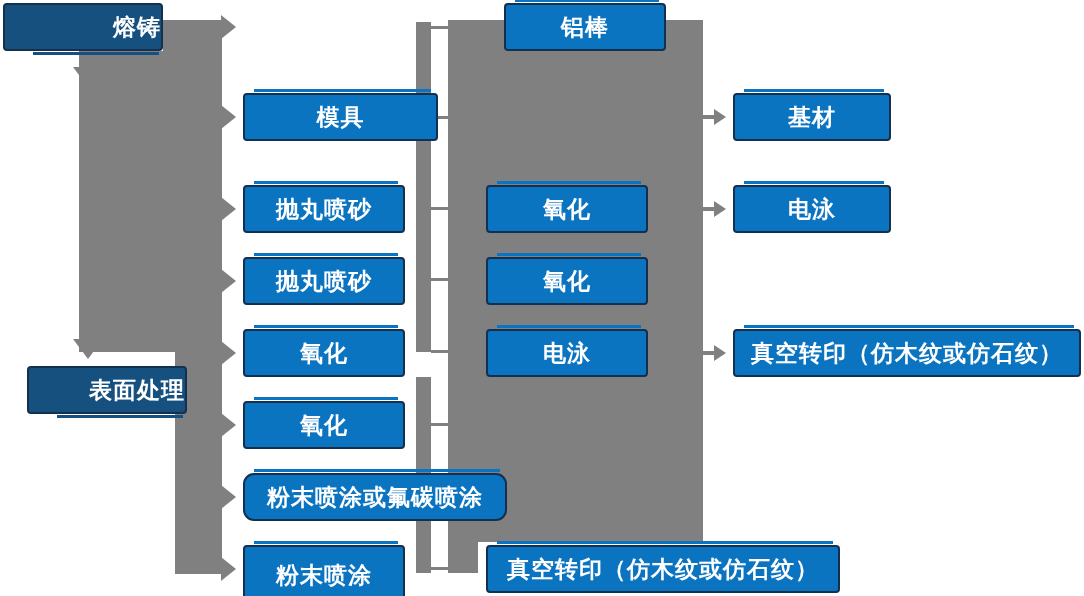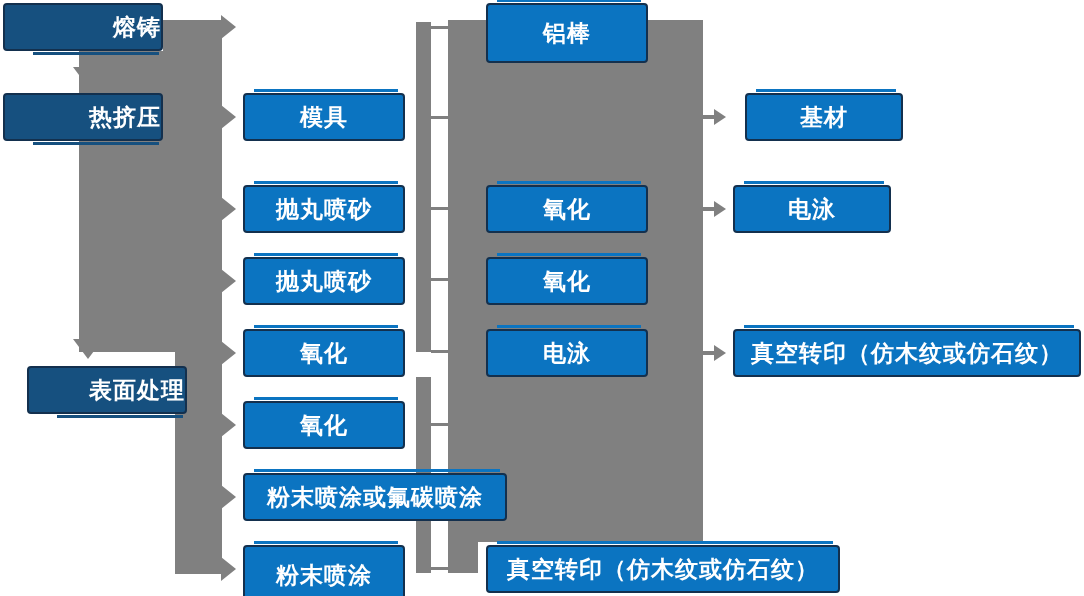--- a/index.html
+++ b/index.html
@@ -131,63 +131,60 @@
       <div class="arrow-right-small-head" style="left: 714px; top: 201px;"></div>
       <div class="arrow-right-small-line" style="left: 703px; top: 351px; width: 12px;"></div>
       <div class="arrow-right-small-head" style="left: 714px; top: 345px;"></div>
       <div class="arrow-down" style="left: 73px; top: 67px;"></div>
       <div class="arrow-down" style="left: 73px; top: 339px;"></div>
     </div>
   <div id="node-layer">
       <div class="node navy" style="left: 3px; top: 3px; width: 160px; height: 48px;">
         <span class="node-label">熔铸</span>
       </div>
-      <div class="node navy" style="left: 3px; top: 93px; width: 160px; height: 48px;">
-        <span class="node-label">热挤压</span>
-      </div>
       <div class="node navy" style="left: 3px; top: 366px; width: 160px; height: 48px; margin-left: 24px;">
         <span class="node-label">表面处理</span>
       </div>
-      <div class="node blue" style="left: 243px; top: 93px; width: 162px; height: 48px;">
+      <div class="node blue" style="left: 243px; top: 93px; width: 195px; height: 48px;">
         <span class="node-label">模具</span>
       </div>
       <div class="node blue" style="left: 243px; top: 185px; width: 162px; height: 48px;">
         <span class="node-label">抛丸喷砂</span>
       </div>
       <div class="node blue" style="left: 243px; top: 257px; width: 162px; height: 48px;">
         <span class="node-label">抛丸喷砂</span>
       </div>
       <div class="node blue" style="left: 243px; top: 329px; width: 162px; height: 48px;">
         <span class="node-label">氧化</span>
       </div>
       <div class="node blue" style="left: 243px; top: 401px; width: 162px; height: 48px;">
         <span class="node-label">氧化</span>
       </div>
-      <div class="node blue" style="left: 243px; top: 473px; width: 264px; height: 48px;">
+      <div class="node blue" style="left: 243px; top: 473px; width: 264px; height: 48px; border-radius: 11px;">
         <span class="node-label">粉末喷涂或氟碳喷涂</span>
       </div>
       <div class="node blue" style="left: 243px; top: 545px; width: 162px; height: 60px;">
         <span class="node-label">粉末喷涂</span>
       </div>
-      <div class="node blue" style="left: 486px; top: 3px; width: 162px; height: 60px; font-family: Liberation Mono, monospace;">
+      <div class="node blue" style="left: 504px; top: 3px; width: 162px; height: 48px; font-family: Liberation Mono, monospace;">
         <span class="node-label">铝棒</span>
       </div>
       <div class="node blue" style="left: 486px; top: 185px; width: 162px; height: 48px;">
         <span class="node-label">氧化</span>
       </div>
       <div class="node blue" style="left: 486px; top: 257px; width: 162px; height: 48px;">
         <span class="node-label">氧化</span>
       </div>
       <div class="node blue" style="left: 486px; top: 329px; width: 162px; height: 48px;">
         <span class="node-label">电泳</span>
       </div>
       <div class="node blue" style="left: 486px; top: 545px; width: 354px; height: 48px;">
         <span class="node-label">真空转印（仿木纹或仿石纹）</span>
       </div>
-      <div class="node blue" style="left: 733px; top: 93px; width: 158px; height: 48px; margin-left: 12px;">
+      <div class="node blue" style="left: 733px; top: 93px; width: 158px; height: 48px;">
         <span class="node-label">基材</span>
       </div>
       <div class="node blue" style="left: 733px; top: 185px; width: 158px; height: 48px;">
         <span class="node-label">电泳</span>
       </div>
       <div class="node blue" style="left: 733px; top: 329px; width: 348px; height: 48px;">
         <span class="node-label">真空转印（仿木纹或仿石纹）</span>
       </div>
     </div>
 </div>

